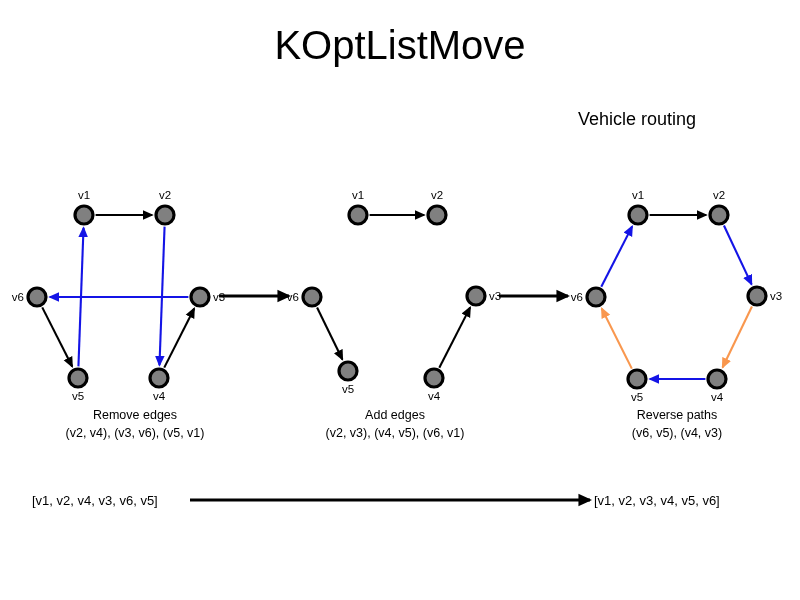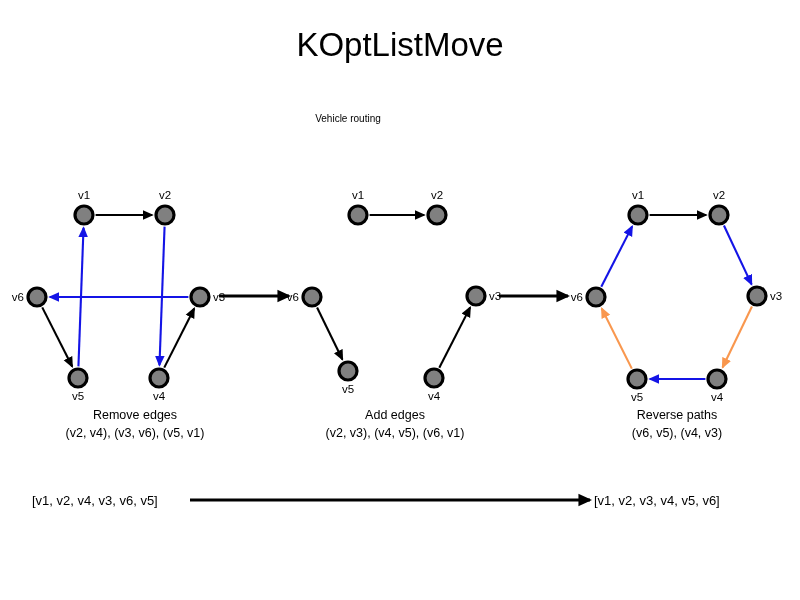--- a/index.html
+++ b/index.html
@@ -15,42 +15,42 @@
     overflow: hidden;
     font-family: "Liberation Sans", "DejaVu Sans", sans-serif;
     color: #000000;
   }
   #title {
     position: absolute;
     top: 26px;
     left: 0;
     width: 800px;
     text-align: center;
-    font-size: 33px;
+    font-size: 40px;
     line-height: 38px;
     font-weight: 400;
     color: #000000;
   }
   #subtitle {
     position: absolute;
     top: 68px;
     left: 0;
     width: 800px;
     text-align: center;
     font-size: 12.5px;
     line-height: 16px;
     color: #000000;
   }
   #context-label {
     position: absolute;
     top: 110px;
     left: 0;
     width: 696px;
-    text-align: center;
-    font-size: 10px;
+    text-align: right;
+    font-size: 18px;
     line-height: 18px;
     color: #000000;
   }
   #canvas {
     position: absolute;
     top: 0;
     left: 0;
     width: 800px;
     height: 600px;
   }

